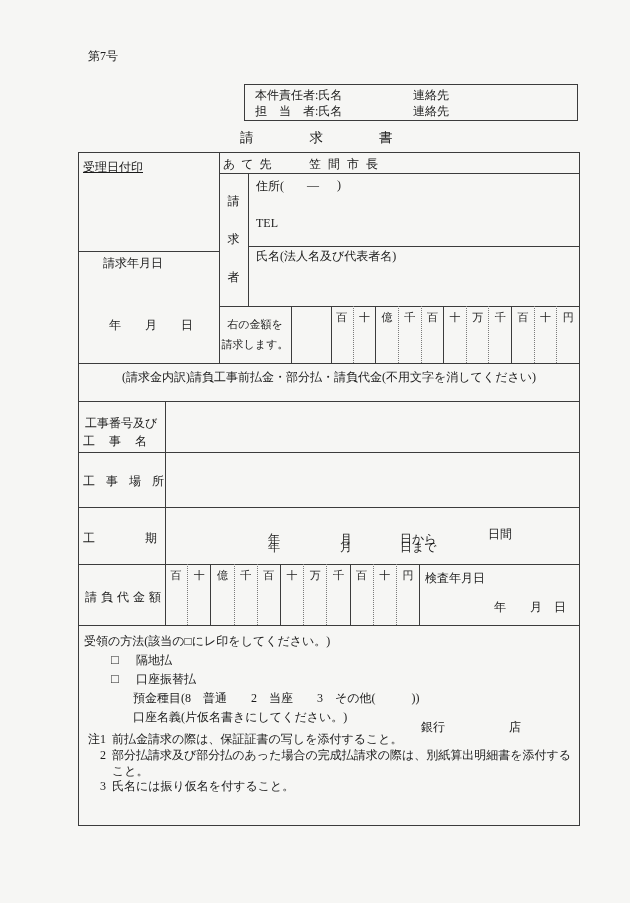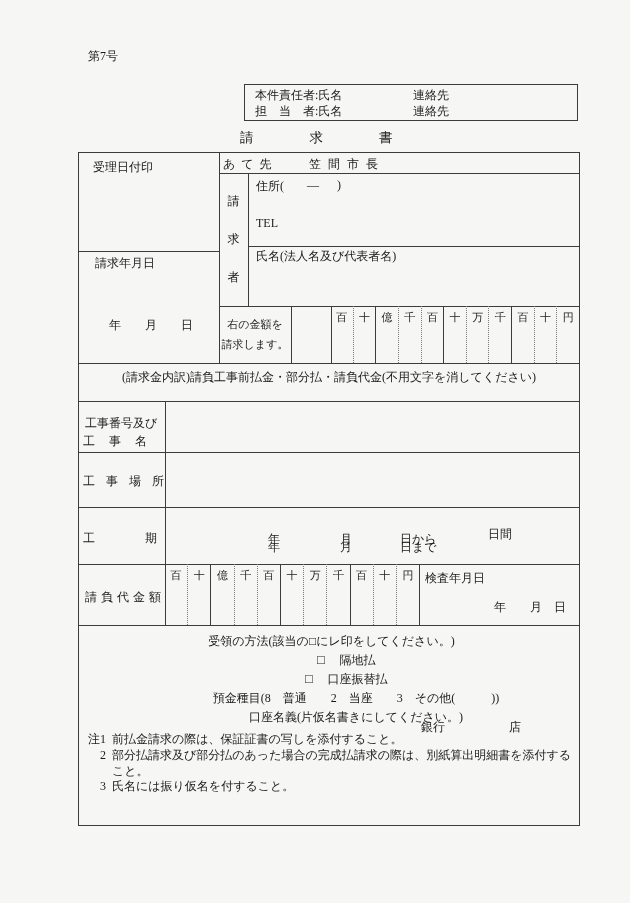--- a/index.html
+++ b/index.html
@@ -17,21 +17,21 @@
   #form-title{position:absolute;left:240px;top:129px;font-size:13.5px;letter-spacing:56px;white-space:nowrap;}
   #invoice-table{position:absolute;left:78px;top:152px;width:500px;height:672px;border:1px solid #3c3c3c;box-sizing:content-box;}
   .t{position:absolute;white-space:nowrap;}
   .vcol{position:absolute;left:140px;top:20px;width:29px;height:133px;display:flex;flex-direction:column;justify-content:space-between;align-items:center;padding:20px 0;box-sizing:border-box;}
   .two-line{position:absolute;display:flex;flex-direction:column;align-items:center;padding-top:8px;box-sizing:border-box;font-size:11px;line-height:20px;}
   .digits{position:absolute;display:flex;}
   .dc{flex:1 1 0;border-left:1px dotted #7a7a7a;display:flex;justify-content:center;align-items:flex-start;padding-top:4px;font-size:11px;box-sizing:border-box;}
   .dc.first{border-left:none;}
   .dc.s{border-left:1px solid #3c3c3c;}
   #receipt-cell{position:absolute;left:0;top:472px;width:500px;height:200px;box-sizing:border-box;padding:7px 0 0 5px;}
-  .rline{position:relative;height:19px;line-height:19px;white-space:nowrap;text-align:center;}
+  .rline{position:relative;height:19px;line-height:19px;white-space:nowrap;}
   .cbx{display:inline-block;width:13px;font-size:13px;line-height:13px;}
   .opt{margin-left:27px;}
   .opt-label{margin-left:9px;}
   .sub{margin-left:49px;}
   .bank-abs{position:absolute;margin-top:48px;}
   #notes{margin-top:5px;}
   .note{display:flex;line-height:15.8px;}
   .note-num{width:22px;text-align:right;flex:0 0 auto;}
   .note-text{width:468px;margin-left:6px;}
 </style>
@@ -65,22 +65,22 @@
   <div class="line" style="left:169px;top:93px;width:331px;height:1px;"></div>
   <div class="line" style="left:0;top:98px;width:140px;height:1px;"></div>
   <div class="line" style="left:140px;top:153px;width:360px;height:1px;"></div>
   <div class="line" style="left:0;top:210px;width:500px;height:1px;"></div>
   <div class="line" style="left:0;top:248px;width:500px;height:1px;"></div>
   <div class="line" style="left:0;top:299px;width:500px;height:1px;"></div>
   <div class="line" style="left:0;top:354px;width:500px;height:1px;"></div>
   <div class="line" style="left:0;top:411px;width:500px;height:1px;"></div>
   <div class="line" style="left:0;top:472px;width:500px;height:1px;"></div>
 
-  <div class="t" style="left:14px;top:6px;">受理日付印</div>
-  <div class="t" style="left:16px;top:102px;text-align:right;">請求年月日</div>
+  <div class="t" style="left:4px;top:6px;text-decoration:underline;">受理日付印</div>
+  <div class="t" style="left:24px;top:102px;text-align:right;">請求年月日</div>
   <div class="t" style="left:30px;top:164px;">年　　月　　日</div>
 
   <div class="t" style="left:144px;top:3px;letter-spacing:6px;">あて先</div>
   <div class="t" style="left:230px;top:3px;letter-spacing:7px;">笠間市長</div>
 
   <div class="vcol">
     <span>請</span>
     <span>求</span>
     <span>者</span>
   </div>

